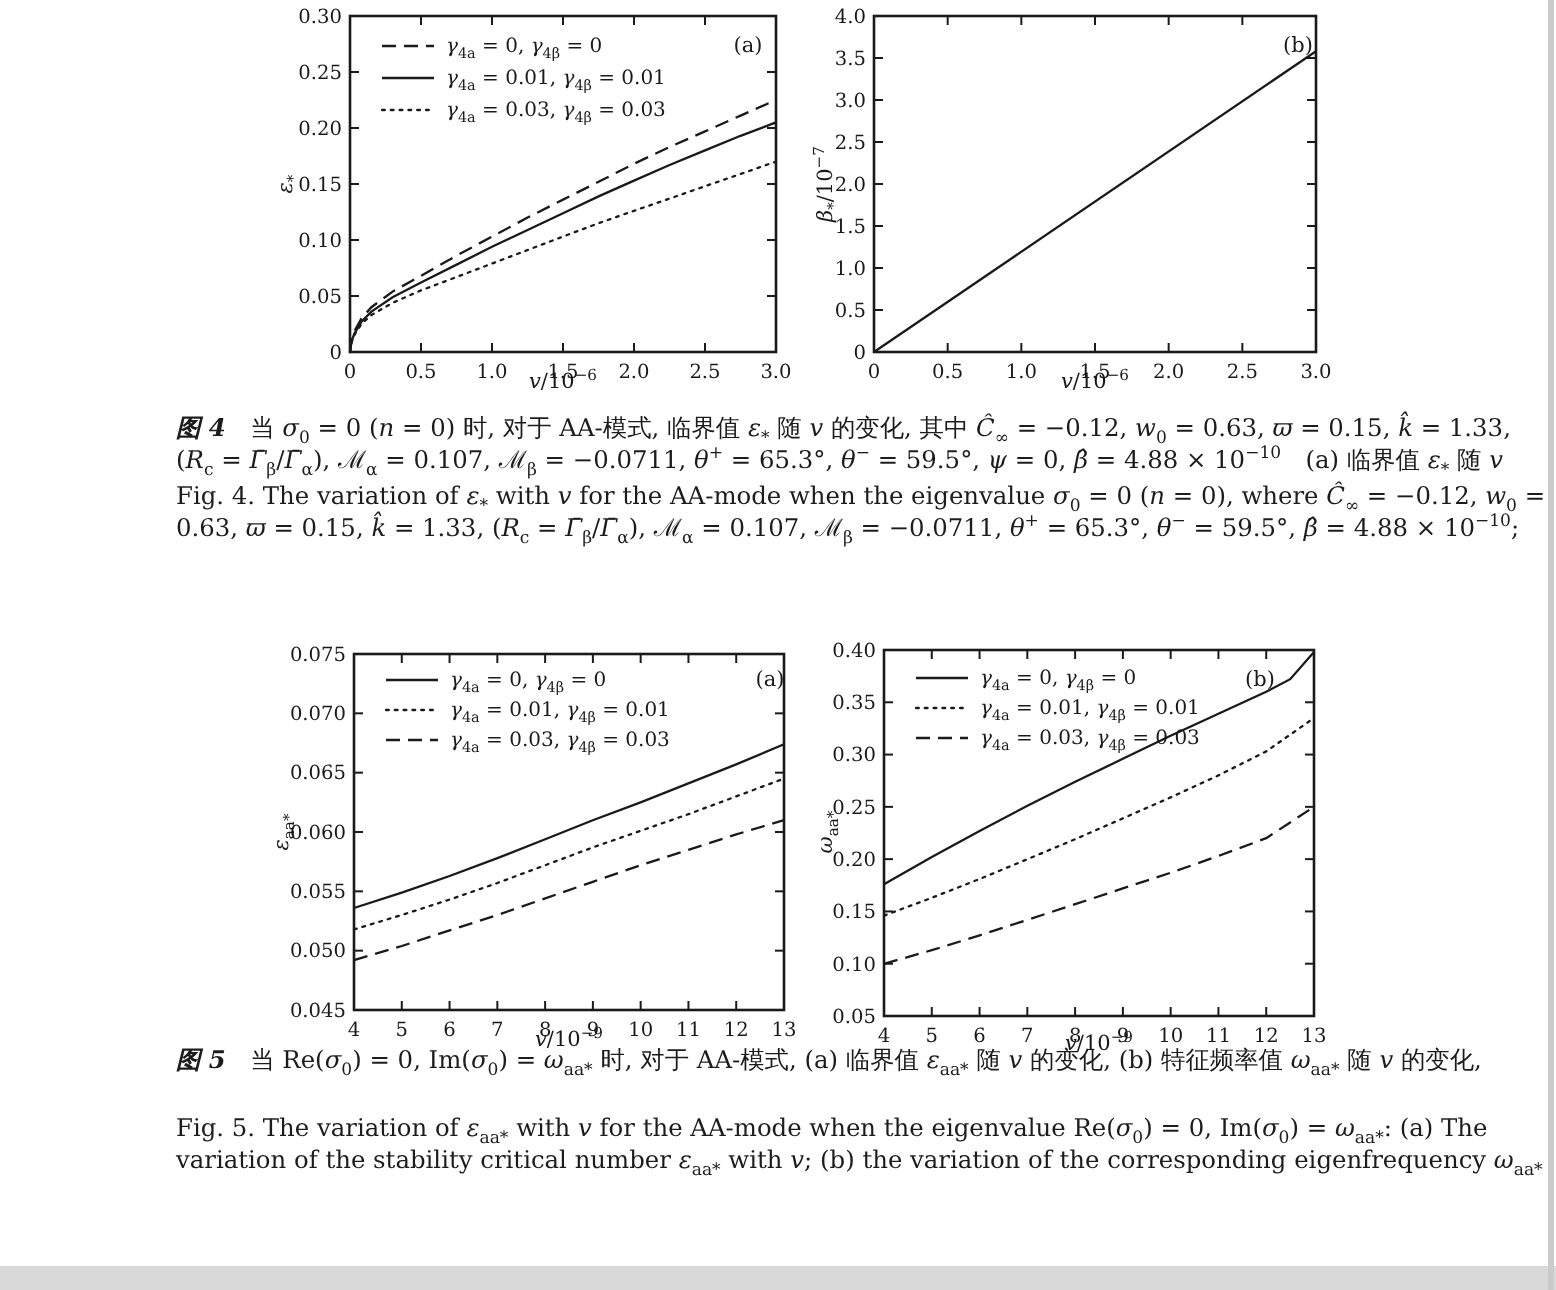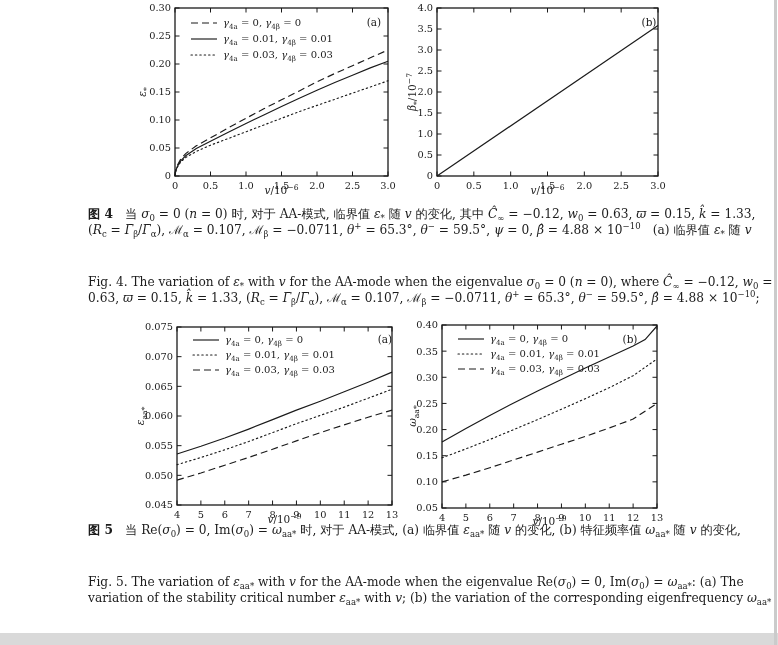--- a/index.html
+++ b/index.html
@@ -4,21 +4,21 @@
 <style>
   html,body{margin:0;padding:0;}
   body{width:778px;height:645px;background:#ffffff;position:relative;overflow:hidden;
        font-family:"DejaVu Serif","Liberation Serif",serif;color:#1a1a1a;}
   .page{position:absolute;left:0;top:0;width:778px;height:645px;background:#ffffff;}
   .chart{position:absolute;}
   .caption{position:absolute;font-size:12.2px;line-height:16.3px;color:#1c1c1c;}
   .caption .ln{white-space:nowrap;}
   .caption sub,.caption sup{font-size:0.70em;line-height:0;}
   .mi{font-style:italic;}
-  .bb{font-weight:600;}
+  .bb{font-weight:600;font-style:italic;}
   .edge-bottom{position:absolute;left:0;top:633px;width:778px;height:12px;background:#d9d9d9;}
   .edge-right{position:absolute;left:774px;top:0;width:3px;height:645px;background:#cbcbcb;}
   svg text{font-family:"DejaVu Serif","Liberation Serif",serif;fill:#1a1a1a;}
 </style>
 </head>
 <body>
 
 <div class="page">
   <div class="chart" style="left: 118px; top: 0px;"><svg width="292" height="212" viewBox="0 0 292 212">
         <rect x="57" y="8" width="213" height="168" fill="none" stroke="#1a1a1a" stroke-width="1.3"></rect>
@@ -129,21 +129,21 @@
         <text x="31" y="11.4" font-size="9.8" text-anchor="end">4.0</text>
         <path d="M35.0 176.0 L256.0 25.6 " fill="none" stroke="#1a1a1a" stroke-width="1.15"></path>
         <text x="247" y="26" font-size="10.5" text-anchor="middle">(b)</text>
         <text x="145.5" y="194" font-size="10.5" text-anchor="middle"><tspan dy="0.00" font-style="italic">v</tspan><tspan dy="0.00">/10</tspan><tspan dy="-4.20" font-size="7.6">−6</tspan></text>
         <text x="14" y="92" font-size="10.5" text-anchor="middle" transform="rotate(-90 14 92)"><tspan dy="0.00" font-style="italic">β</tspan><tspan dy="3.15" font-size="7.6">*</tspan><tspan dy="-3.15">/10</tspan><tspan dy="-4.20" font-size="7.6">−7</tspan></text>
       </svg></div>
   <div class="caption" style="left: 88px; top: 206px; width: 610px;">
       <div class="ln"><span class="bb">图 4</span><span>　当 </span><span class="mi">σ</span><sub>0</sub><span> = 0 (</span><span class="mi">n</span><span> = 0) 时, 对于 AA-模式, 临界值 </span><span class="mi">ε</span><sub>*</sub><span> 随 </span><span class="mi">v</span><span> 的变化, 其中 </span><span class="mi">Ĉ</span><sub>∞</sub><span> = −0.12, </span><span class="mi">w</span><sub>0</sub><span> = 0.63, </span><span class="mi">ϖ</span><span> = 0.15, </span><span class="mi">k̂</span><span> = 1.33,</span></div>
       <div class="ln"><span>(</span><span class="mi">R</span><sub>c</sub><span> = </span><span class="mi">Γ̄</span><sub>β</sub><span>/</span><span class="mi">Γ̄</span><sub>α</sub><span>), </span><span>ℳ</span><sub>α</sub><span> = 0.107, </span><span>ℳ</span><sub>β</sub><span> = −0.0711, </span><span class="mi">θ</span><sup>+</sup><span> = 65.3°, </span><span class="mi">θ</span><sup>−</sup><span> = 59.5°, </span><span class="mi">ψ</span><span> = 0, </span><span class="mi">β̂</span><span> = 4.88 × 10</span><sup>−10</sup><span>　(a) 临界值 </span><span class="mi">ε</span><sub>*</sub><span> 随 </span><span class="mi">v</span></div>
     </div>
-  <div class="caption" style="left: 88px; top: 274px; width: 610px;">
+  <div class="caption" style="left: 88px; top: 240px; width: 610px;">
       <div class="ln"><span>Fig. 4. The variation of </span><span class="mi">ε</span><sub>*</sub><span> with </span><span class="mi">v</span><span> for the AA-mode when the eigenvalue </span><span class="mi">σ</span><sub>0</sub><span> = 0 (</span><span class="mi">n</span><span> = 0), where </span><span class="mi">Ĉ</span><sub>∞</sub><span> = −0.12, </span><span class="mi">w</span><sub>0</sub><span> =</span></div>
       <div class="ln"><span>0.63, </span><span class="mi">ϖ</span><span> = 0.15, </span><span class="mi">k̂</span><span> = 1.33, (</span><span class="mi">R</span><sub>c</sub><span> = </span><span class="mi">Γ̄</span><sub>β</sub><span>/</span><span class="mi">Γ̄</span><sub>α</sub><span>), </span><span>ℳ</span><sub>α</sub><span> = 0.107, </span><span>ℳ</span><sub>β</sub><span> = −0.0711, </span><span class="mi">θ</span><sup>+</sup><span> = 65.3°, </span><span class="mi">θ</span><sup>−</sup><span> = 59.5°, </span><span class="mi">β̂</span><span> = 4.88 × 10</span><sup>−10</sup><span>;</span></div>
     </div>
   <div class="chart" style="left: 118px; top: 318px;"><svg width="296" height="218" viewBox="0 0 296 218">
         <rect x="59" y="9" width="215" height="178" fill="none" stroke="#1a1a1a" stroke-width="1.3"></rect>
         <line x1="59" y1="187" x2="59" y2="182.5" stroke="#1a1a1a" stroke-width="1"></line>
         <line x1="59" y1="9" x2="59" y2="13.5" stroke="#1a1a1a" stroke-width="1"></line>
         <text x="59" y="200" font-size="9.8" text-anchor="middle">4</text>
         <line x1="82.88888888888889" y1="187" x2="82.88888888888889" y2="182.5" stroke="#1a1a1a" stroke-width="1"></line>
         <line x1="82.88888888888889" y1="9" x2="82.88888888888889" y2="13.5" stroke="#1a1a1a" stroke-width="1"></line>
@@ -271,19 +271,19 @@
         <text x="88" y="39" font-size="10" text-anchor="start"><tspan dy="0.00" font-style="italic">γ</tspan><tspan dy="3.00" font-size="7.2">4a</tspan><tspan dy="-3.00"> = 0.01, </tspan><tspan dy="0.00" font-style="italic">γ</tspan><tspan dy="3.00" font-size="7.2">4β</tspan><tspan dy="-3.00"> = 0.01</tspan></text>
         <line x1="56" y1="51" x2="82" y2="51" stroke="#1a1a1a" stroke-width="1.15" stroke-dasharray="7,4"></line>
         <text x="88" y="54" font-size="10" text-anchor="start"><tspan dy="0.00" font-style="italic">γ</tspan><tspan dy="3.00" font-size="7.2">4a</tspan><tspan dy="-3.00"> = 0.03, </tspan><tspan dy="0.00" font-style="italic">γ</tspan><tspan dy="3.00" font-size="7.2">4β</tspan><tspan dy="-3.00"> = 0.03</tspan></text>
         <text x="228" y="25" font-size="10.5" text-anchor="middle">(b)</text>
         <text x="147.5" y="207" font-size="10.5" text-anchor="middle"><tspan dy="0.00" font-style="italic">v</tspan><tspan dy="0.00">/10</tspan><tspan dy="-4.20" font-size="7.6">−9</tspan></text>
         <text x="14" y="98" font-size="10.5" text-anchor="middle" transform="rotate(-90 14 98)"><tspan dy="0.00" font-style="italic">ω</tspan><tspan dy="3.15" font-size="7.6">aa*</tspan></text>
       </svg></div>
   <div class="caption" style="left: 88px; top: 522px; width: 610px;">
       <div class="ln"><span class="bb">图 5</span><span>　当 Re(</span><span class="mi">σ</span><sub>0</sub><span>) = 0, Im(</span><span class="mi">σ</span><sub>0</sub><span>) = </span><span class="mi">ω</span><sub>aa*</sub><span> 时, 对于 AA-模式, (a) 临界值 </span><span class="mi">ε</span><sub>aa*</sub><span> 随 </span><span class="mi">v</span><span> 的变化, (b) 特征频率值 </span><span class="mi">ω</span><sub>aa*</sub><span> 随 </span><span class="mi">v</span><span> 的变化,</span></div>
     </div>
-  <div class="caption" style="left: 88px; top: 574px; width: 610px;">
+  <div class="caption" style="left: 88px; top: 556px; width: 610px;">
       <div class="ln"><span>Fig. 5. The variation of </span><span class="mi">ε</span><sub>aa*</sub><span> with </span><span class="mi">v</span><span> for the AA-mode when the eigenvalue Re(</span><span class="mi">σ</span><sub>0</sub><span>) = 0, Im(</span><span class="mi">σ</span><sub>0</sub><span>) = </span><span class="mi">ω</span><sub>aa*</sub><span>: (a) The</span></div>
       <div class="ln"><span>variation of the stability critical number </span><span class="mi">ε</span><sub>aa*</sub><span> with </span><span class="mi">v</span><span>; (b) the variation of the corresponding eigenfrequency </span><span class="mi">ω</span><sub>aa*</sub></div>
     </div>
   <div class="edge-bottom"></div>
   <div class="edge-right"></div>
 </div>
 
 </body></html>

